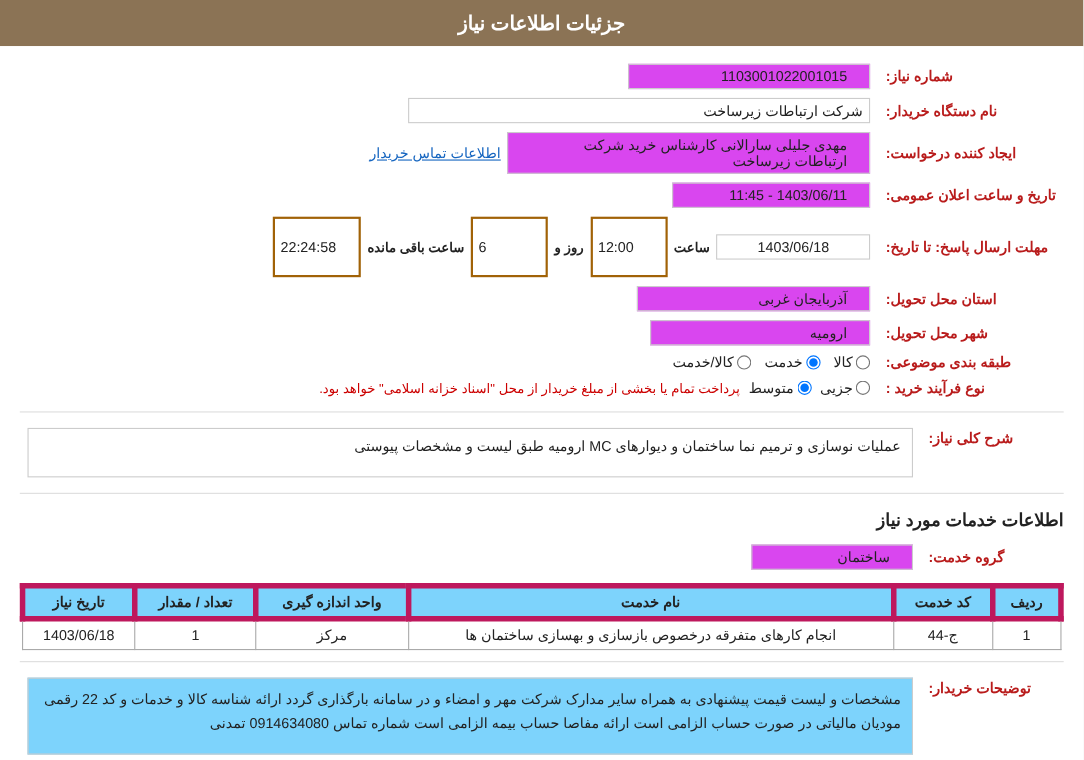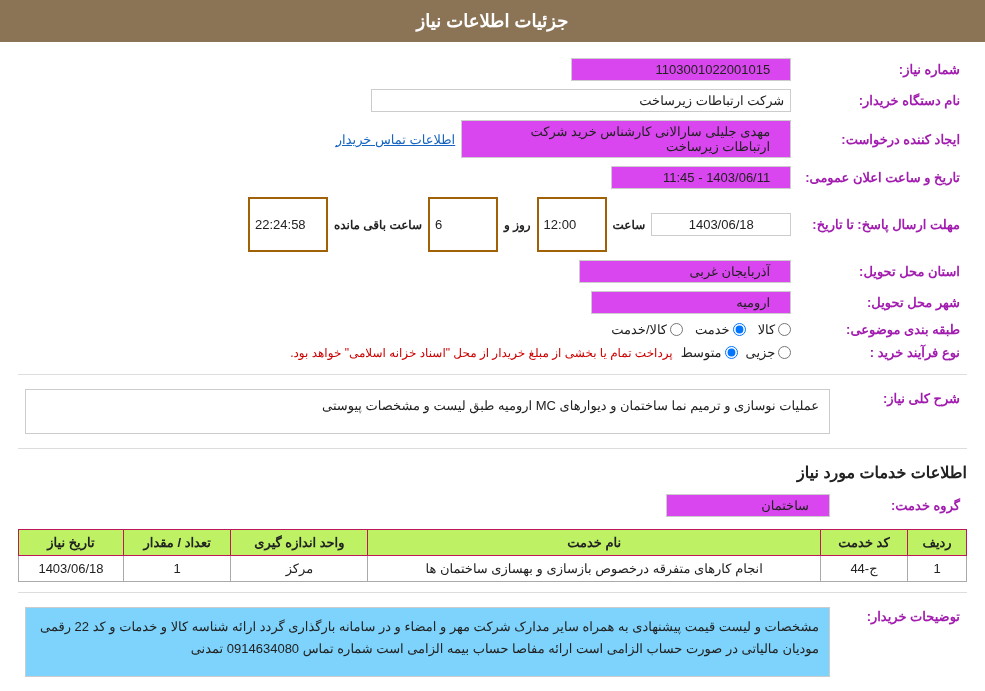--- a/index.html
+++ b/index.html
@@ -37,24 +37,24 @@
     .info-table {
       width: 100%;
       border-collapse: collapse;
       margin-bottom: 6px;
     }
     .info-table td {
       padding: 4px 7px;
       vertical-align: middle;
     }
     .label-cell {
-      color: #a21caf;
+      color: #b91c1c;
       font-weight: bold;
       white-space: nowrap;
-      text-align: right;
+      text-align: left;
       width: 130px;
     }
     .value-cell {
       text-align: right;
     }
     .input-box {
       border: 1px solid #ccc;
       background: #d946ef;
       padding: 3px 20px;
       display: inline-block;
@@ -99,22 +99,22 @@
       text-align: right;
       width: 100%;
     }
     .services-table {
       width: 100%;
       border-collapse: collapse;
       margin-top: 8px;
       border: 1px solid #aaa;
     }
     .services-table th {
-      background: #bef264;
-      border: 1px solid #be185d;
+      background: #7dd3fc;
+      border: 5px solid #be185d;
       padding: 5px 8px;
       text-align: center;
       font-weight: bold;
     }
     .services-table td {
       border: 1px solid #aaa;
       padding: 5px 8px;
       text-align: center;
     }
     .buyer-desc-box {
@@ -297,21 +297,21 @@
 
     <div class="divider"></div>
 
     <div class="section-title">اطلاعات خدمات مورد نیاز</div>
 
     <table class="info-table">
       <tbody>
           <tr>
         <td class="label-cell">گروه خدمت:</td>
         <td>
-          <div class="input-box" style="width:164px;">ساختمان</div>
+          <div class="input-box" style="width:147px;">ساختمان</div>
         </td>
       </tr>
     </tbody>
       </table>
 
     <table class="services-table">
       <thead>
         <tr>
           <th>ردیف</th>
           <th>کد خدمت</th>

